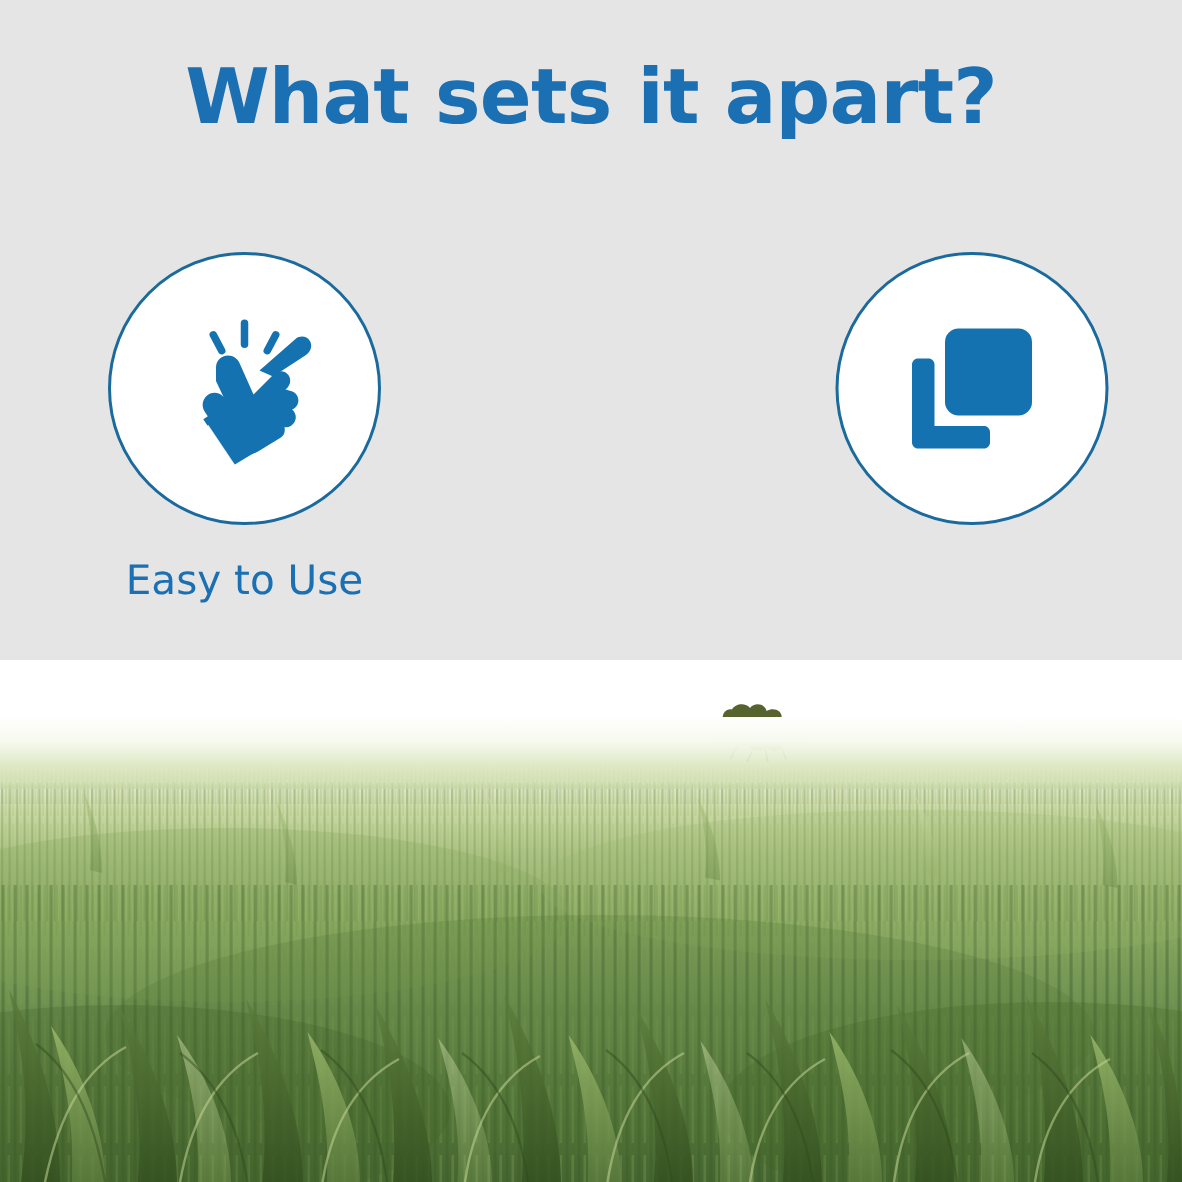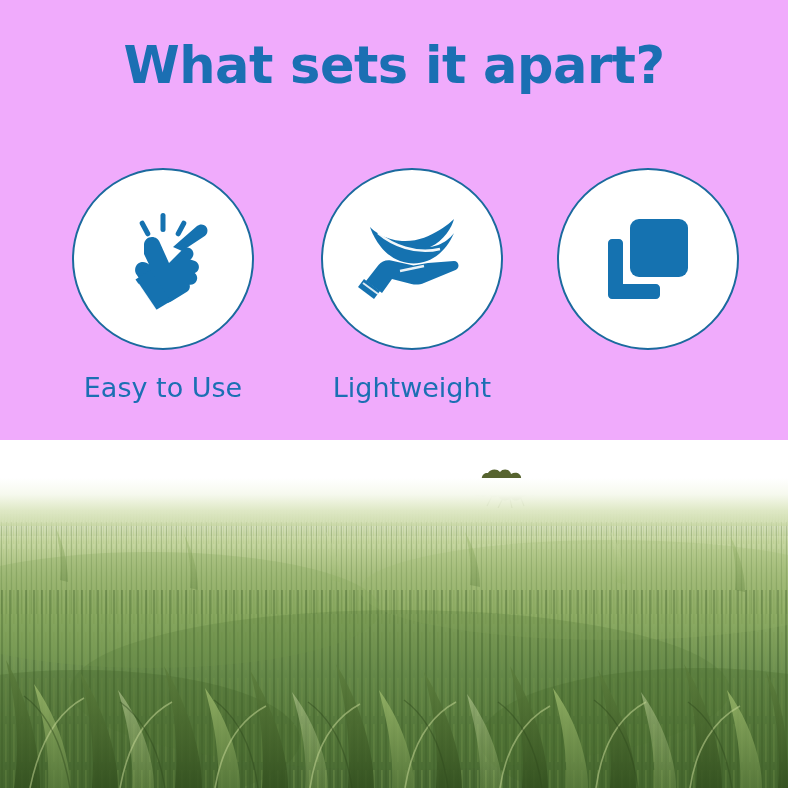--- a/index.html
+++ b/index.html
@@ -7,21 +7,21 @@
     padding: 0;
     background: #ffffff;
   }
   body {
     font-family: "Liberation Sans", sans-serif;
   }
   #canvas {
     position: relative;
     width: 788px;
     height: 788px;
-    background: #f0abfc;
+    background: #e5e5e5;
     overflow: hidden;
   }
 
   
   .title {
     position: absolute;
     left: 0;
     top: 38px;
     width: 788px;
     text-align: center;
@@ -168,57 +168,20 @@
 
               <path d="M24.5 72.5 L45 103 L60 94 L39 63 Z"></path>
               <path d="M27 77 L47.5 107.5" stroke="#ffffff" stroke-width="2.2" fill="none" opacity="0.9"></path>
             </g>
           </svg>
         </span>
       </div>
       <div class="feature-label">Easy to Use</div>
     </div>
 
-    <div class="feature feature-2">
-      <div class="circle">
-        <span>
-          <svg width="108" height="100" viewBox="0 0 108 100" aria-hidden="true">
-            <g fill="#1572B0">
-
-              <path d="M12 18
-                       C12 18 20 44 42 52
-                       C64 60 86 48 96 24
-                       C96 24 88 36 72 38
-                       C86 32 94 18 96 10
-                       C96 10 72 34 44 32
-                       C26 30.8 16 22 12 18 Z"></path>
-              <path d="M20 24 C34 36 58 46 82 40" stroke="#ffffff" stroke-width="2.4" fill="none" opacity="0.95"></path>
-
-              <path d="M96 52
-                       C98.5 52 100.5 54 100.5 56.6
-                       C100.5 58.6 99.3 60.3 97.5 61
-                       L66 74
-                       C62 75.7 57.6 76 53.4 75
-                       L34 70
-                       L24 84
-                       L8 72
-                       L20.5 56
-                       C23.5 52.2 28.4 50.4 33 51.4
-                       L55.5 56.5
-                       L70 54 Z"></path>
-              <path d="M42 62 L66 57" stroke="#ffffff" stroke-width="2.4" fill="none" opacity="0.9"></path>
-
-              <path d="M22 82 L6 70 L0 78 L16 90 Z"></path>
-              <path d="M20 85 L5 74" stroke="#ffffff" stroke-width="2" fill="none" opacity="0.85"></path>
-            </g>
-          </svg>
-        </span>
-      </div>
-      <div class="feature-label">Lightweight</div>
-    </div>
 
     <div class="feature feature-3">
       <div class="circle">
         <span>
           <svg width="92" height="92" viewBox="0 0 92 92" aria-hidden="true">
             <g fill="#1572B0">
 
               <path d="M6 30
                        C6 27.8 7.8 26 10 26
                        L17 26

